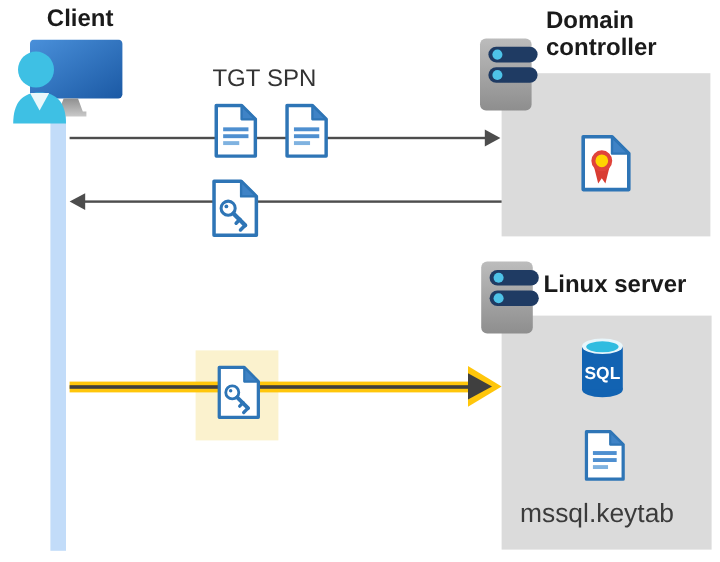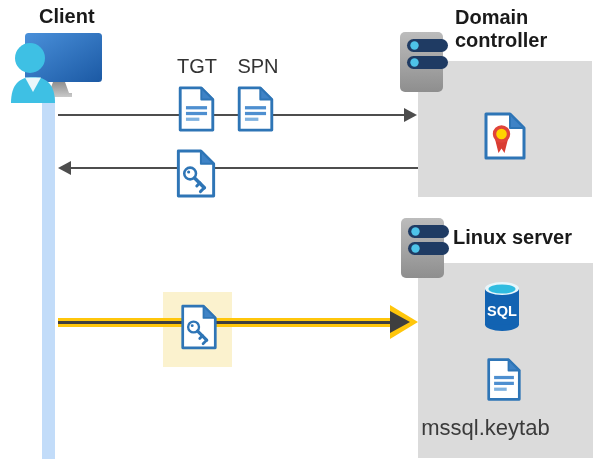--- a/index.html
+++ b/index.html
@@ -172,17 +172,17 @@
   </div>
 
   <div class="abs heading" style="left:27px;top:5px;margin-left:12px;">Client</div>
 
   <div class="abs heading" style="left:453px;top:226px;width:145px;">Linux server</div>
 
   <div class="abs heading" style="left:455px;top:6px;width:140px;">Domain controller</div>
 
   <div class="abs ticket-label" style="left:176px;top:55px;width:42px;">TGT</div>
 
-  <div class="abs ticket-label" style="left:237px;top:55px;width:42px;">SPN</div>
+  <div class="abs ticket-label" style="left:222px;top:55px;width:42px;">SPN</div>
 
-  <div class="abs file-label" style="left:406px;top:415px;width:159px;">mssql.keytab</div>
+  <div class="abs file-label" style="left:418px;top:415px;width:159px;">mssql.keytab</div>
 
 </div>
 
 </body></html>

